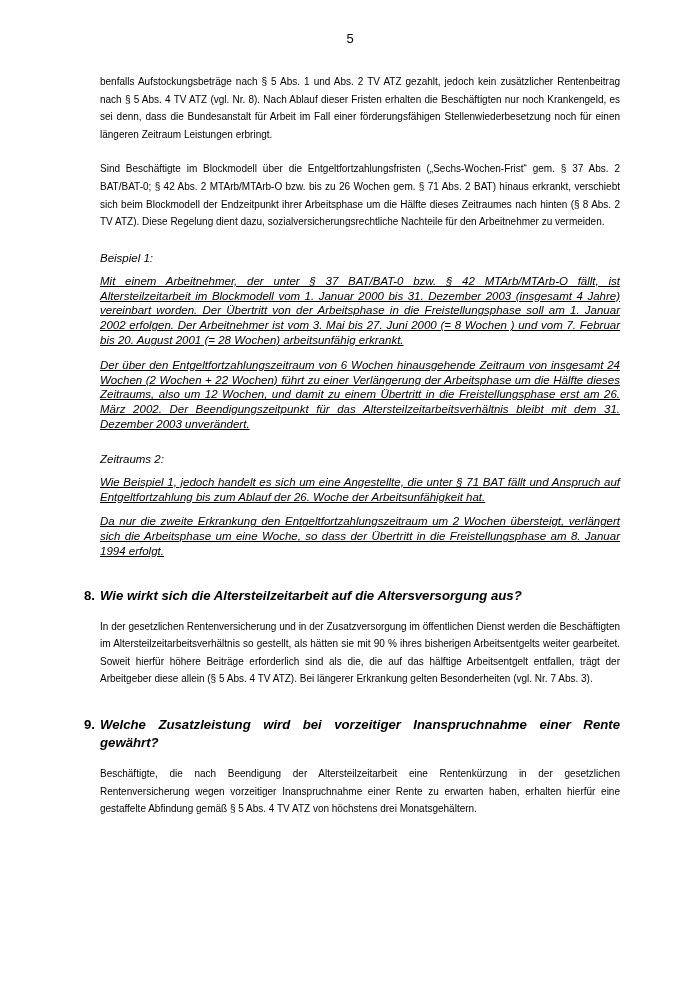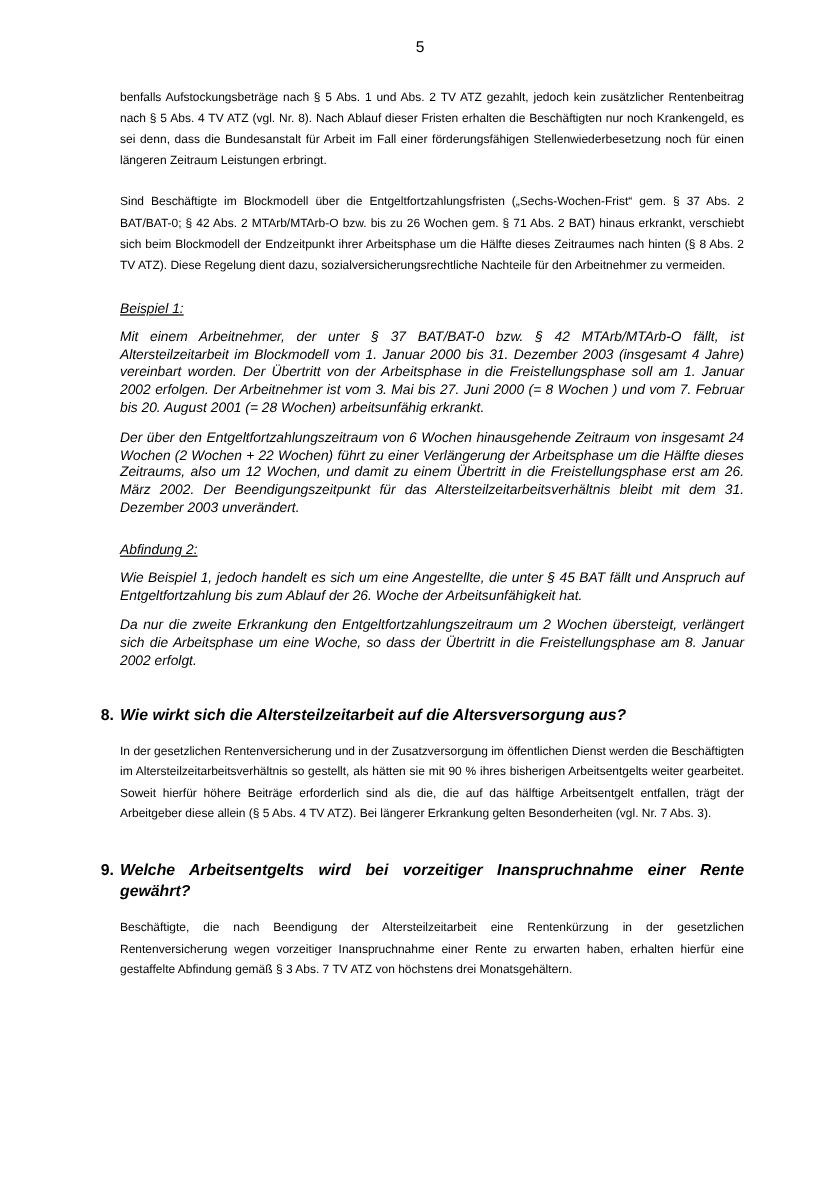--- a/index.html
+++ b/index.html
@@ -28,30 +28,30 @@
   .body-para {
     font-size: 10px;
     line-height: 17.6px;
     text-align: justify;
     margin-bottom: 17px;
   }
   .bold { font-weight: normal; }
   .example-label {
     font-size: 11.5px;
     font-style: italic;
-    text-decoration: underline;
     margin: 20px 0 9px 0;
     line-height: 14px;
   }
   .example-para {
     font-size: 11.5px;
     font-style: italic;
     line-height: 14.8px;
     text-align: justify;
     margin-bottom: 10px;
+    text-decoration: underline;
   }
   .q-heading {
     display: flex;
     font-weight: bold;
     font-size: 13.2px;
     line-height: 18px;
     margin: 28px 0 13px -16px;
   }
   .q-num {
     flex: 0 0 16px;
@@ -76,33 +76,33 @@
   <p class="body-para">benfalls Aufstockungsbeträge nach § 5 Abs. 1 und Abs. 2 TV ATZ gezahlt, jedoch kein zusätzlicher Rentenbeitrag nach § 5 Abs. 4 TV ATZ (vgl. Nr. 8). Nach Ablauf dieser Fristen erhalten die Beschäftigten nur noch Krankengeld, es sei denn, dass die Bundesanstalt für Arbeit im Fall einer förderungsfähigen Stellenwiederbesetzung noch für einen längeren Zeitraum Leistungen erbringt.</p>
 
   <p class="body-para bold">Sind Beschäftigte im Blockmodell über die Entgeltfortzahlungsfristen („Sechs-Wochen-Frist“ gem. § 37 Abs. 2 BAT/BAT-0; § 42 Abs. 2 MTArb/MTArb-O bzw. bis zu 26 Wochen gem. § 71 Abs. 2 BAT) hinaus erkrankt, verschiebt sich beim Blockmodell der Endzeitpunkt ihrer Arbeitsphase um die Hälfte dieses Zeitraumes nach hinten (§ 8 Abs. 2 TV ATZ). Diese Regelung dient dazu, sozialversicherungsrechtliche Nachteile für den Arbeitnehmer zu vermeiden.</p>
 
   <p class="example-label">Beispiel 1:</p>
 
   <p class="example-para">Mit einem Arbeitnehmer, der unter § 37 BAT/BAT-0 bzw. § 42 MTArb/MTArb-O fällt, ist Altersteilzeitarbeit im Blockmodell vom 1. Januar 2000 bis 31. Dezember 2003 (insgesamt 4 Jahre) vereinbart worden. Der Übertritt von der Arbeitsphase in die Freistellungsphase soll am 1. Januar 2002 erfolgen. Der Arbeitnehmer ist vom 3. Mai bis 27. Juni 2000 (= 8 Wochen ) und vom 7. Februar bis 20. August 2001 (= 28 Wochen) arbeitsunfähig erkrankt.</p>
 
   <p class="example-para">Der über den Entgeltfortzahlungszeitraum von 6 Wochen hinausgehende Zeitraum von insgesamt 24 Wochen (2 Wochen + 22 Wochen) führt zu einer Verlängerung der Arbeitsphase um die Hälfte dieses Zeitraums, also um 12 Wochen, und damit zu einem Übertritt in die Freistellungsphase erst am 26. März 2002. Der Beendigungszeitpunkt für das Altersteilzeitarbeitsverhältnis bleibt mit dem 31. Dezember 2003 unverändert.</p>
 
-  <p class="example-label">Abfindung 2:</p>
+  <p class="example-label">Zeitraums 2:</p>
 
-  <p class="example-para">Wie Beispiel 1, jedoch handelt es sich um eine Angestellte, die unter § 45 BAT fällt und Anspruch auf Entgeltfortzahlung bis zum Ablauf der 26. Woche der Arbeitsunfähigkeit hat.</p>
+  <p class="example-para">Wie Beispiel 1, jedoch handelt es sich um eine Angestellte, die unter § 71 BAT fällt und Anspruch auf Entgeltfortzahlung bis zum Ablauf der 26. Woche der Arbeitsunfähigkeit hat.</p>
 
-  <p class="example-para">Da nur die zweite Erkrankung den Entgeltfortzahlungszeitraum um 2 Wochen übersteigt, verlängert sich die Arbeitsphase um eine Woche, so dass der Übertritt in die Freistellungsphase am 8. Januar 2002 erfolgt.</p>
+  <p class="example-para">Da nur die zweite Erkrankung den Entgeltfortzahlungszeitraum um 2 Wochen übersteigt, verlängert sich die Arbeitsphase um eine Woche, so dass der Übertritt in die Freistellungsphase am 8. Januar 1994 erfolgt.</p>
 
   <div class="q-heading">
     <span class="q-num">8.</span>
     <span class="q-title">Wie wirkt sich die Altersteilzeitarbeit auf die Altersversorgung aus?</span>
   </div>
 
   <p class="body-para q-answer">In der gesetzlichen Rentenversicherung und in der Zusatzversorgung im öffentlichen Dienst werden die Beschäftigten im Altersteilzeitarbeitsverhältnis so gestellt, als hätten sie mit 90 % ihres bisherigen Arbeitsentgelts weiter gearbeitet. Soweit hierfür höhere Beiträge erforderlich sind als die, die auf das hälftige Arbeitsentgelt entfallen, trägt der Arbeitgeber diese allein (§ 5 Abs. 4 TV ATZ). Bei längerer Erkrankung gelten Besonderheiten (vgl. Nr. 7 Abs. 3).</p>
 
   <div class="q-heading">
     <span class="q-num">9.</span>
-    <span class="q-title">Welche Arbeitsentgelts wird bei vorzeitiger Inanspruchnahme einer Rente gewährt?</span>
+    <span class="q-title">Welche Zusatzleistung wird bei vorzeitiger Inanspruchnahme einer Rente gewährt?</span>
   </div>
 
-  <p class="body-para q-answer">Beschäftigte, die nach Beendigung der Altersteilzeitarbeit eine Rentenkürzung in der gesetzlichen Rentenversicherung wegen vorzeitiger Inanspruchnahme einer Rente zu erwarten haben, erhalten hierfür eine gestaffelte Abfindung gemäß § 3 Abs. 7 TV ATZ von höchstens drei Monatsgehältern.</p>
+  <p class="body-para q-answer">Beschäftigte, die nach Beendigung der Altersteilzeitarbeit eine Rentenkürzung in der gesetzlichen Rentenversicherung wegen vorzeitiger Inanspruchnahme einer Rente zu erwarten haben, erhalten hierfür eine gestaffelte Abfindung gemäß § 5 Abs. 4 TV ATZ von höchstens drei Monatsgehältern.</p>
 
 </div>
 
 </body></html>

